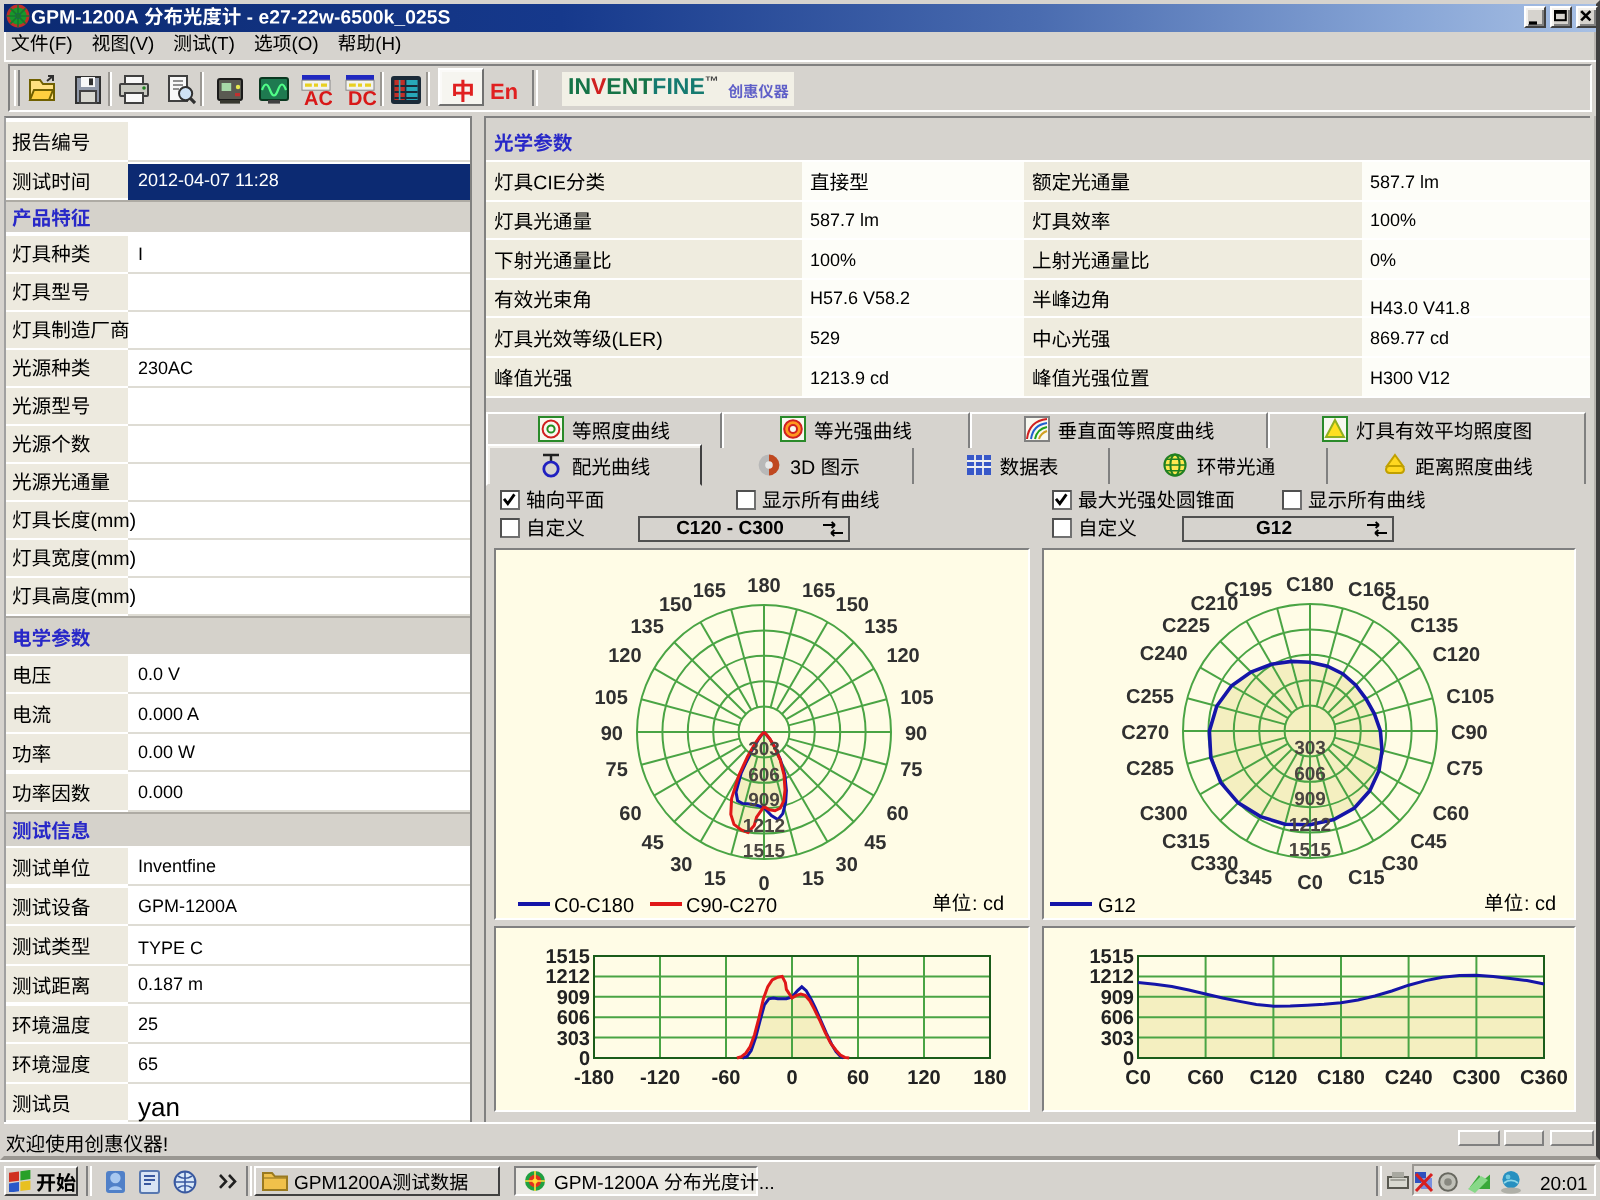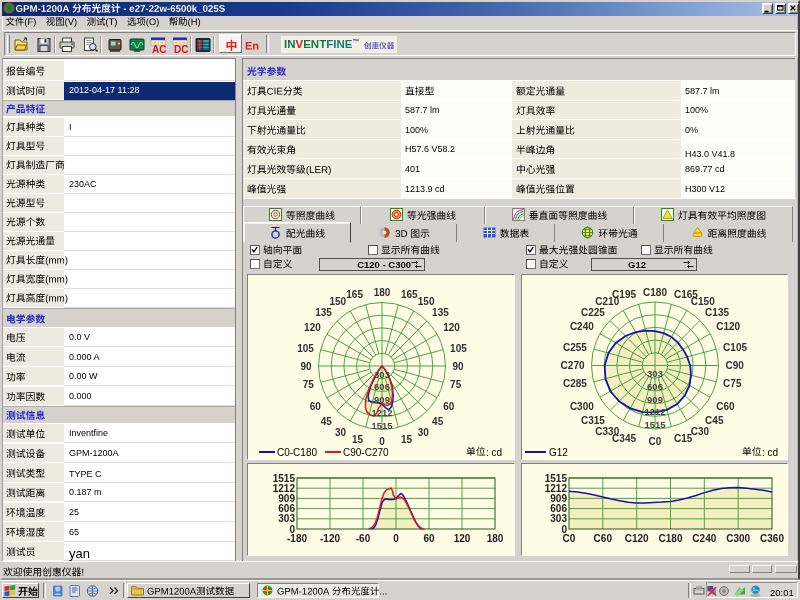--- a/index.html
+++ b/index.html
@@ -88,21 +88,21 @@
     <div class="abs" style="left:219px;top:34px;width:23px;height:19px;background:#f6f5f0;border:1px solid;border-color:#fff #707070 #707070 #fff;box-shadow:inset 1px 1px 0 #fbfaf8"></div>
     <div class="abs" style="left:266px;top:35px;width:3px;height:18px;border-left:1px solid #808080;border-right:1px solid #fff"></div>
     <div class="abs" style="left:281px;top:36px;width:116px;height:17px;background:#f2f0e6"></div>
     <div class="abs" style="left:284px;top:38px;font-size:11.5px;font-weight:bold;font-family:'Liberation Sans'"><span style="color:#157347">IN</span><span style="color:#d02020">V</span><span style="color:#157347">ENT</span><span style="color:#157a70">FINE</span><span style="font-size:7px;vertical-align:top;color:#444">™</span></div>
     <div class="abs" style="left:2px;top:58px;width:234px;height:505px;border:1px solid;border-color:#808080 #808080 #d6d3ce #a0a0a0;background:#fff"></div>
     <div class="abs" style="left:3px;top:61.0px;width:61px;height:19.7px;background:#edeadf;border-bottom:1px solid #fff"></div>
     <div class="abs" style="left:64px;top:61.0px;width:171px;height:19.7px;background:#fff;border-bottom:1px solid #dedcd4"></div>
     <div class="abs" style="left:3px;top:80.7px;width:61px;height:19.7px;background:#edeadf;border-bottom:1px solid #fff"></div>
     <div class="abs" style="left:64px;top:80.7px;width:171px;height:19.7px;background:#fff;border-bottom:1px solid #dedcd4"></div>
     <div class="abs" style="left:64px;top:82.2px;width:171px;height:17.7px;background:#0c2a72"></div>
-    <div class="abs" style="left:69px;top:85.2px;font-size:9px;color:#fff;white-space:nowrap">2012-04-17 11:28</div>
+    <div class="abs" style="left:69px;top:85.2px;font-size:9px;color:#fff;white-space:nowrap">2012-04-07 11:28</div>
     <div class="abs" style="left:3px;top:100.4px;width:232px;height:17.1px;background:#d5d2cb;border-bottom:1px solid #fff;border-top:1px solid #aeaba4"></div>
     <div class="abs" style="left:3px;top:117.5px;width:61px;height:19.0px;background:#edeadf;border-bottom:1px solid #fff"></div>
     <div class="abs" style="left:64px;top:117.5px;width:171px;height:19.0px;background:#fff;border-bottom:1px solid #dedcd4"></div>
     <div class="abs" style="left:69px;top:122.0px;font-size:9px;color:#000;white-space:nowrap">I</div>
     <div class="abs" style="left:3px;top:136.5px;width:61px;height:19.0px;background:#edeadf;border-bottom:1px solid #fff"></div>
     <div class="abs" style="left:64px;top:136.5px;width:171px;height:19.0px;background:#fff;border-bottom:1px solid #dedcd4"></div>
     <div class="abs" style="left:3px;top:155.5px;width:61px;height:19.0px;background:#edeadf;border-bottom:1px solid #fff"></div>
     <div class="abs" style="left:64px;top:155.5px;width:171px;height:19.0px;background:#fff;border-bottom:1px solid #dedcd4"></div>
     <div class="abs" style="left:3px;top:174.5px;width:61px;height:19.0px;background:#edeadf;border-bottom:1px solid #fff"></div>
     <div class="abs" style="left:64px;top:174.5px;width:171px;height:19.0px;background:#fff;border-bottom:1px solid #dedcd4"></div>
@@ -172,21 +172,21 @@
     <div class="abs" style="left:405px;top:124.7px;font-size:9px;color:#000">100%</div>
     <div class="abs" style="left:685px;top:124.7px;font-size:9px;color:#000">0%</div>
     <div class="abs" style="left:243px;top:139.8px;width:552px;height:19.6px;background:#efecdf;border-bottom:1px solid #fff"></div>
     <div class="abs" style="left:401px;top:139.8px;width:111px;height:18.6px;background:#fdfdf8"></div>
     <div class="abs" style="left:681px;top:139.8px;width:114px;height:18.6px;background:#fdfdf8"></div>
     <div class="abs" style="left:405px;top:144.3px;font-size:9px;color:#000">H57.6 V58.2</div>
     <div class="abs" style="left:685px;top:149px;font-size:9px;color:#000">H43.0 V41.8</div>
     <div class="abs" style="left:243px;top:159.4px;width:552px;height:19.6px;background:#efecdf;border-bottom:1px solid #fff"></div>
     <div class="abs" style="left:401px;top:159.4px;width:111px;height:18.6px;background:#fdfdf8"></div>
     <div class="abs" style="left:681px;top:159.4px;width:114px;height:18.6px;background:#fdfdf8"></div>
-    <div class="abs" style="left:405px;top:163.9px;font-size:9px;color:#000">401</div>
+    <div class="abs" style="left:405px;top:163.9px;font-size:9px;color:#000">529</div>
     <div class="abs" style="left:685px;top:163.9px;font-size:9px;color:#000">869.77 cd</div>
     <div class="abs" style="left:243px;top:179.0px;width:552px;height:19.6px;background:#efecdf;border-bottom:1px solid #fff"></div>
     <div class="abs" style="left:401px;top:179.0px;width:111px;height:18.6px;background:#fdfdf8"></div>
     <div class="abs" style="left:681px;top:179.0px;width:114px;height:18.6px;background:#fdfdf8"></div>
     <div class="abs" style="left:405px;top:183.5px;font-size:9px;color:#000">1213.9 cd</div>
     <div class="abs" style="left:685px;top:183.5px;font-size:9px;color:#000">H300 V12</div>
     <div class="abs" style="left:243px;top:205px;width:552px;height:38px;background:#d6d3ce"></div>
     <div class="abs" style="left:243px;top:206px;width:118px;height:18px;background:#d6d3ce;border-right:1px solid #808080;border-left:1px solid #fff;border-top:1px solid #fff"></div>
     <svg class="abs" style="left:269px;top:208px" width="13" height="13">
       <rect x="0.5" y="0.5" width="12" height="12" fill="#f8f8f0" stroke="#2a8a2a"></rect>
@@ -246,21 +246,21 @@
     </svg>
     <svg class="abs" style="left:368px;top:245px" width="10" height="10">
       <rect x="0.5" y="0.5" width="9" height="9" fill="#fff" stroke="#707070"></rect>
       <path d="M0.5 9.5v-9h9" stroke="#505050" fill="none"></path>
     </svg>
     <svg class="abs" style="left:250px;top:259px" width="10" height="10">
       <rect x="0.5" y="0.5" width="9" height="9" fill="#fff" stroke="#707070"></rect>
       <path d="M0.5 9.5v-9h9" stroke="#505050" fill="none"></path>
     </svg>
     <div class="abs" style="left:319px;top:258px;width:106px;height:13px;background:#d6d3ce;border:1px solid #505050"></div>
-    <div class="abs" style="left:319px;top:259px;width:92px;text-align:right;font-size:9.5px;font-weight:bold;font-family:'Liberation Sans'">C120 - C300</div>
+    <div class="abs" style="left:319px;top:259px;width:92px;text-align:center;font-size:9.5px;font-weight:bold;font-family:'Liberation Sans'">C120 - C300</div>
     <svg class="abs" style="left:411px;top:260px" width="11" height="9">
       <path d="M0.5 2.5h6M6.5 2.5L4.8 1M6.5 2.5L4.8 4M10.5 6.5h-6M4.5 6.5L6.2 5M4.5 6.5L6.2 8" stroke="#000" fill="none" stroke-width="0.9"></path>
     </svg>
     <svg class="abs" style="left:526px;top:245px" width="10" height="10">
       <rect x="0.5" y="0.5" width="9" height="9" fill="#fff" stroke="#707070"></rect>
       <path d="M0.5 9.5v-9h9" stroke="#505050" fill="none"></path>
       <path d="M2 4.4l1.9 2.4 3.3-4.6" stroke="#000" stroke-width="1.4" fill="none"></path>
     </svg>
     <svg class="abs" style="left:641px;top:245px" width="10" height="10">
       <rect x="0.5" y="0.5" width="9" height="9" fill="#fff" stroke="#707070"></rect>

